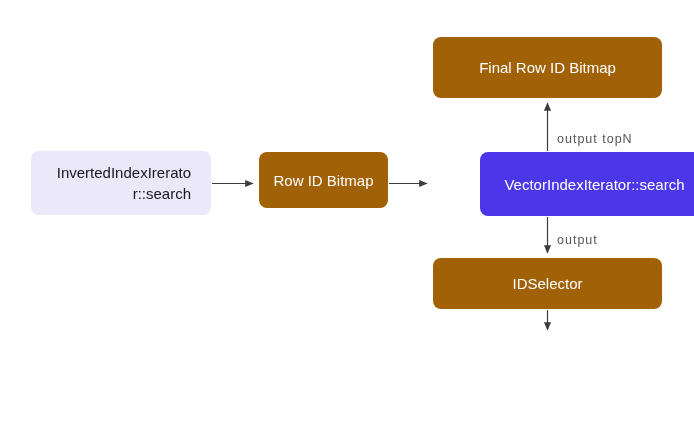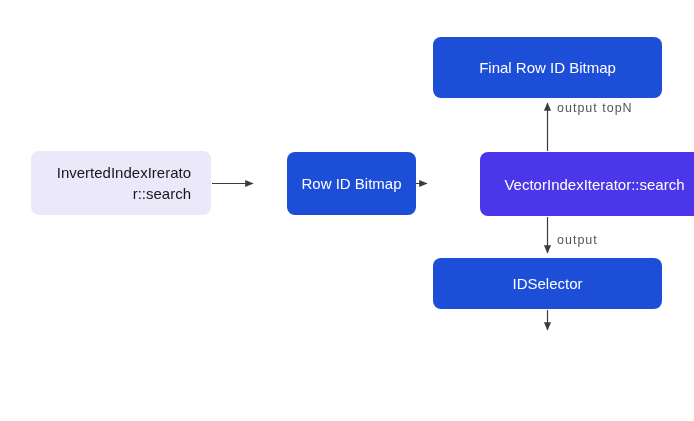--- a/index.html
+++ b/index.html
@@ -23,54 +23,54 @@
     border-radius: 8px;
     font-size: 15px;
     line-height: 1.4;
   }
 
   .node--light {
     background: #ebe8fa;
     color: #161622;
   }
   .node--purple {
-    background: #1d4ed8;
+    background: #a16207;
     color: #ffffff;
   }
   .node--indigo {
     background: #4a37e9;
     color: #ffffff;
     margin-left: 47px;
   }
 
   .node-label { display: block; width: 100%; }
   .node-label--wrap { word-break: break-all; padding: 0 20px; text-align: right; }
 
   #node-inverted-index   { left: 31px;  top: 151px; width: 180px; height: 64px; }
-  #node-row-id-bitmap    { left: 259px; top: 152px; width: 129px; height: 63px; margin-left: 28px; }
+  #node-row-id-bitmap    { left: 259px; top: 152px; width: 129px; height: 56px; }
   #node-vector-index     { left: 433px; top: 152px; width: 229px; height: 64px; }
   #node-final-row-bitmap { left: 433px; top: 37px;  width: 229px; height: 61px; }
   #node-id-selector      { left: 433px; top: 258px; width: 229px; height: 51px; }
   #node-faiss            { left: 434px; top: 335px; width: 228px; height: 62px; }
 
   .edges-overlay {
     position: absolute;
     left: 0; top: 0;
     width: 694px; height: 421px;
     pointer-events: none;
   }
 
   .edge-label {
     position: absolute;
     font-size: 12.5px;
     color: #555555;
     letter-spacing: 1px;
     white-space: nowrap;
   }
-  #label-output-topn { left: 557px; top: 101px; }
+  #label-output-topn { left: 557px; top: 132px; }
   #label-search      { left: 557px; top: 233px; }
 </style>
 </head>
 <body>
 
 <div class="canvas">
 
   <svg class="edges-overlay" width="694" height="421" viewBox="0 0 694 421" xmlns="http://www.w3.org/2000/svg">
     <defs>
       <marker id="arrowhead" markerWidth="8" markerHeight="8" refX="6.5" refY="3.5" orient="auto">

